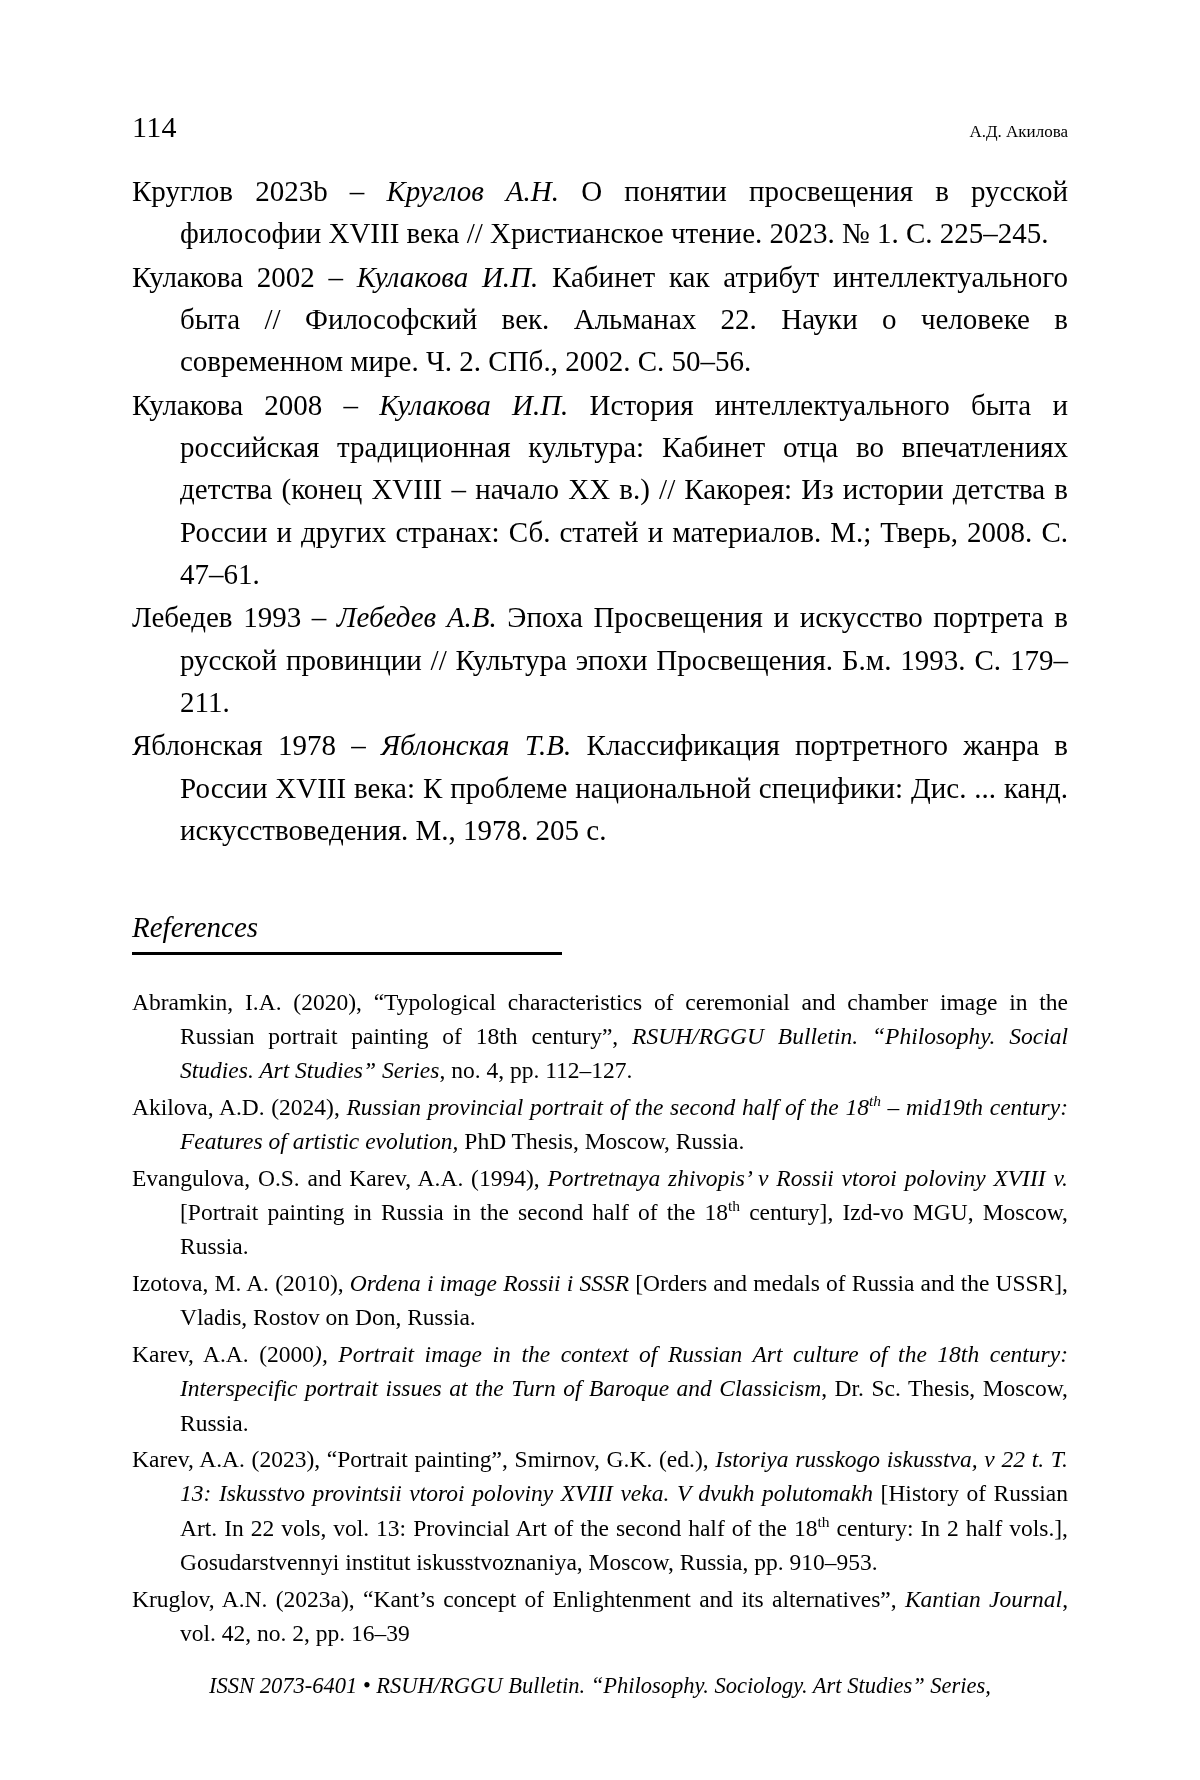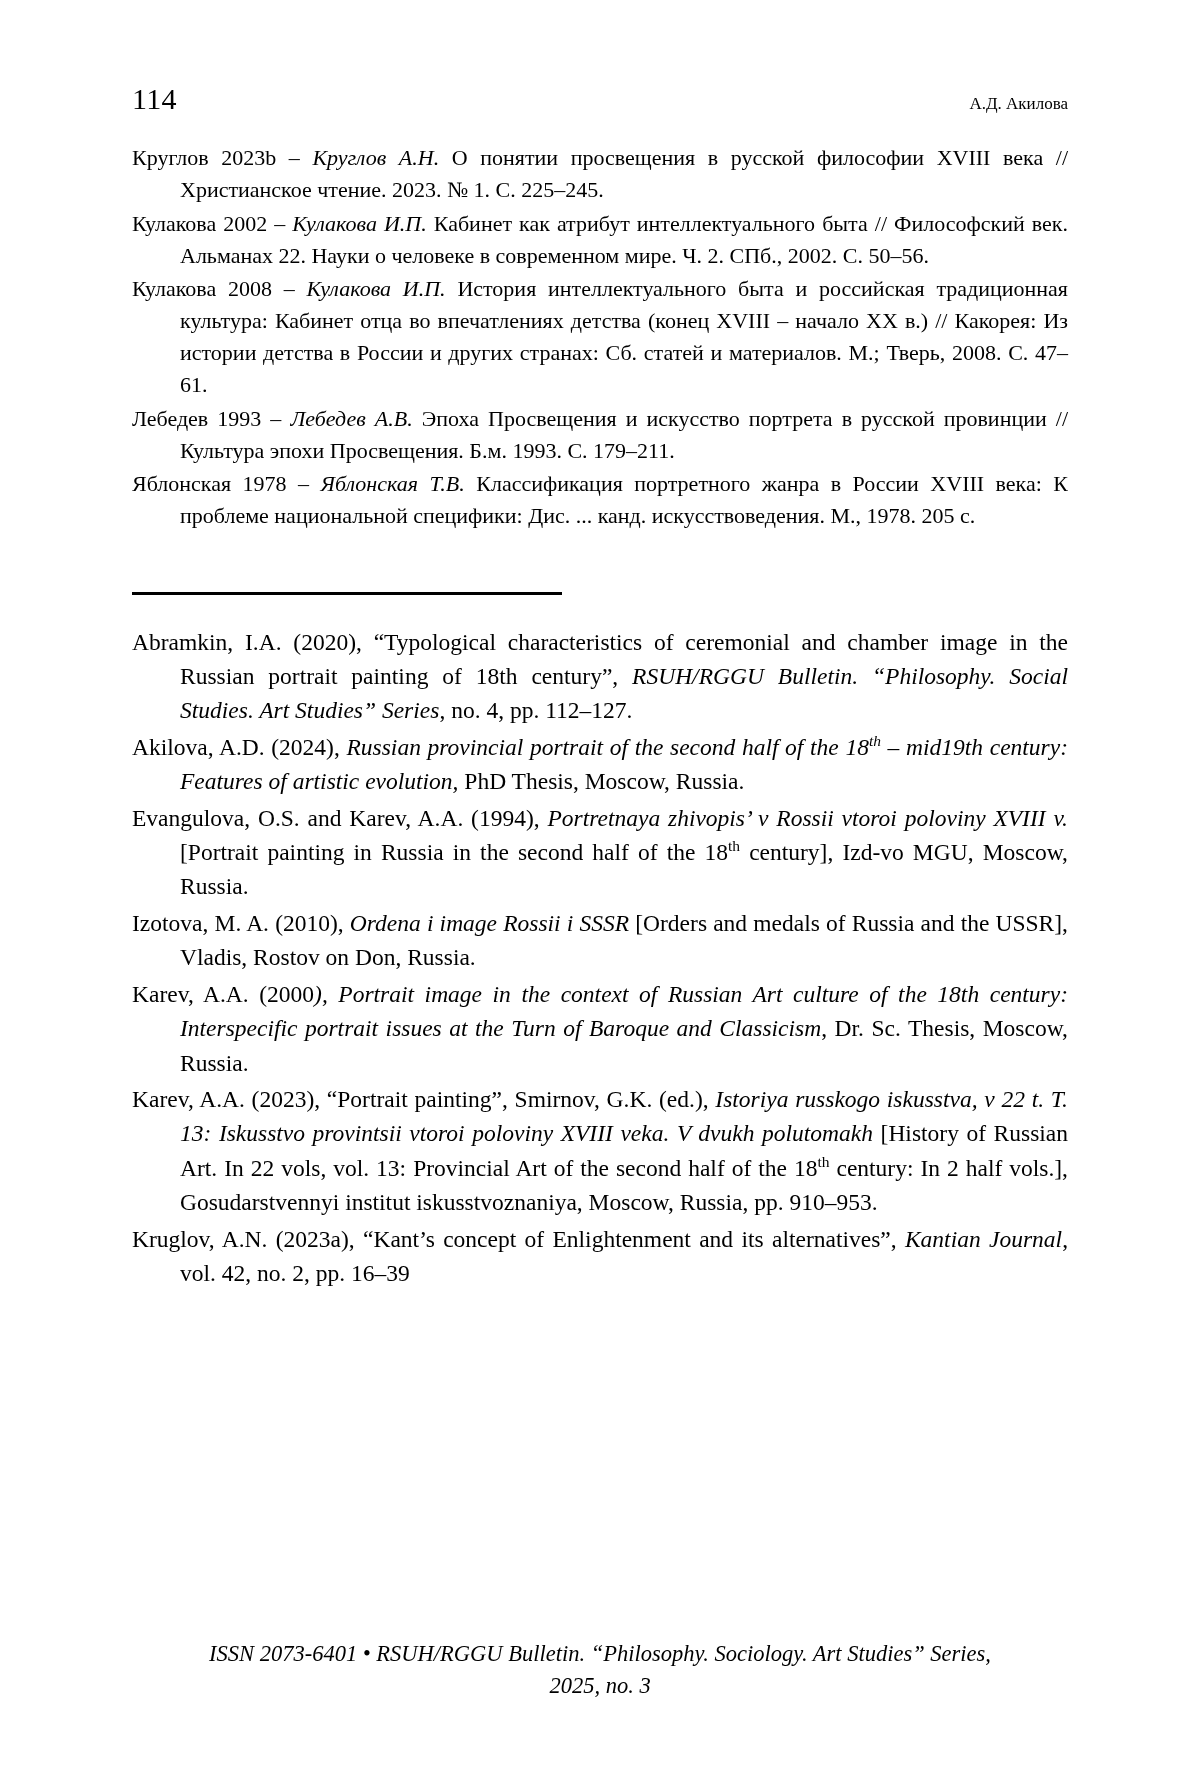--- a/index.html
+++ b/index.html
@@ -25,29 +25,30 @@
   .running-head {
     display: flex;
     justify-content: space-between;
     align-items: baseline;
     padding-top: 82px;
     font-size: 25.5px;
   }
   .folio {
     font-size: 30px;
     letter-spacing: 0.3px;
+    margin-top: 28px;
   }
   .head-author {
     font-size: 17px;
   }
   .ref-list {
     margin-top: 26px;
   }
   .ref {
-    font-size: 22px;
+    font-size: 29px;
     line-height: 1.455;
     text-align: justify;
     text-justify: inter-word;
     padding-left: 48px;
     text-indent: -48px;
     margin: 0 0 1.5px 0;
     hyphens: manual;
   }
   .ref i, .ref em {
     font-style: italic;
@@ -111,31 +112,31 @@
 
   <div class="ref-list">
     <p class="ref">Круглов 2023b – <i>Круглов А.Н.</i> О понятии просвещения в русской философии XVIII века // Христианское чтение. 2023. № 1. С. 225–245.</p>
     <p class="ref">Кулакова 2002 – <i>Кулакова И.П.</i> Кабинет как атрибут интеллектуального быта // Философский век. Альманах 22. Науки о человеке в современном мире. Ч. 2. СПб., 2002. С. 50–56.</p>
     <p class="ref">Кулакова 2008 – <i>Кулакова И.П.</i> История интеллектуального быта и российская традиционная культура: Кабинет отца во впечатлениях детства (конец XVIII – начало XX в.) // Какорея: Из истории детства в России и других странах: Сб. статей и материалов. М.; Тверь, 2008. С. 47–61.</p>
     <p class="ref">Лебедев 1993 – <i>Лебедев А.В.</i> Эпоха Просвещения и искусство портрета в русской провинции // Культура эпохи Просвещения. Б.м. 1993. С. 179–211.</p>
     <p class="ref">Яблонская 1978 – <i>Яблонская Т.В.</i> Классификация портретного жанра в России XVIII века: К проблеме национальной специфики: Дис. ... канд. искусствоведения. М., 1978. 205 с.</p>
   </div>
 
   <div class="section-title-wrap">
+    <span class="section-title">References</span>
     <div class="rule"></div>
   </div>
 
   <div class="eng-list">
     <p class="eng">Abramkin, I.A. (2020), “Typological characteristics of ceremonial and chamber image in the Russian portrait painting of 18th century”, <i>RSUH/RGGU Bulletin. “Philosophy. Social Studies. Art Studies” Series</i>, no. 4, pp. 112–127.</p>
     <p class="eng">Akilova, A.D. (2024), <i>Russian provincial portrait of the second half of the 18<sup>th</sup> – mid19th century: Features of artistic evolution,</i> PhD Thesis, Moscow, Russia.</p>
     <p class="eng">Evangulova, O.S. and Karev, A.A. (1994), <i>Portretnaya zhivopis’ v Rossii vtoroi poloviny XVIII v.</i> [Portrait painting in Russia in the second half of the 18<sup>th</sup> century], Izd-vo MGU, Moscow, Russia.</p>
     <p class="eng">Izotova, M. A. (2010), <i>Ordena i image Rossii i SSSR</i> [Orders and medals of Russia and the USSR], Vladis, Rostov on Don, Russia.</p>
     <p class="eng">Karev, A.A. (2000<i>), Portrait image in the context of Russian Art culture of the 18th century: Interspecific portrait issues at the Turn of Baroque and Classicism</i>, Dr. Sc. Thesis, Moscow, Russia.</p>
     <p class="eng">Karev, A.A. (2023), “Portrait painting”, Smirnov, G.K. (ed.), <i>Istoriya russkogo iskusstva, v 22 t. T. 13: Iskusstvo provintsii vtoroi poloviny XVIII veka. V dvukh polutomakh</i> [History of Russian Art. In 22 vols, vol. 13: Provincial Art of the second half of the 18<sup>th</sup> century: In 2 half vols.], Gosudarstvennyi institut iskusstvoznaniya, Moscow, Russia, pp. 910–953.</p>
     <p class="eng">Kruglov, A.N. (2023a), “Kant’s concept of Enlightenment and its alternatives”, <i>Kantian Journal</i>, vol. 42, no. 2, pp. 16–39</p>
   </div>
 
   <div class="footer">
     <span>ISSN 2073-6401 • RSUH/RGGU Bulletin. “Philosophy. Sociology. Art Studies” Series,</span>
-    <span class="footer-line2">2025, no. 3</span>
   </div>
 
 </div>
 
 </body></html>

